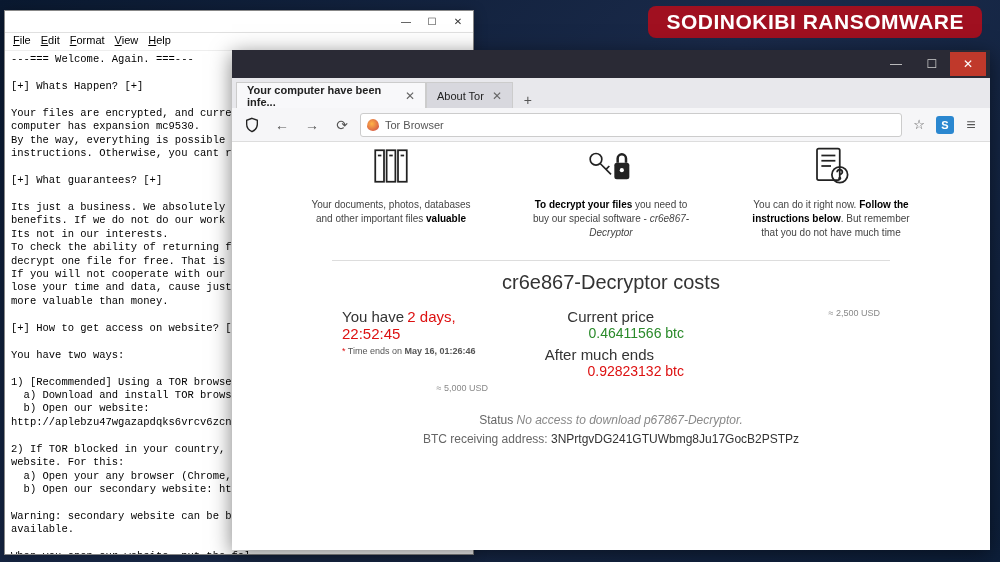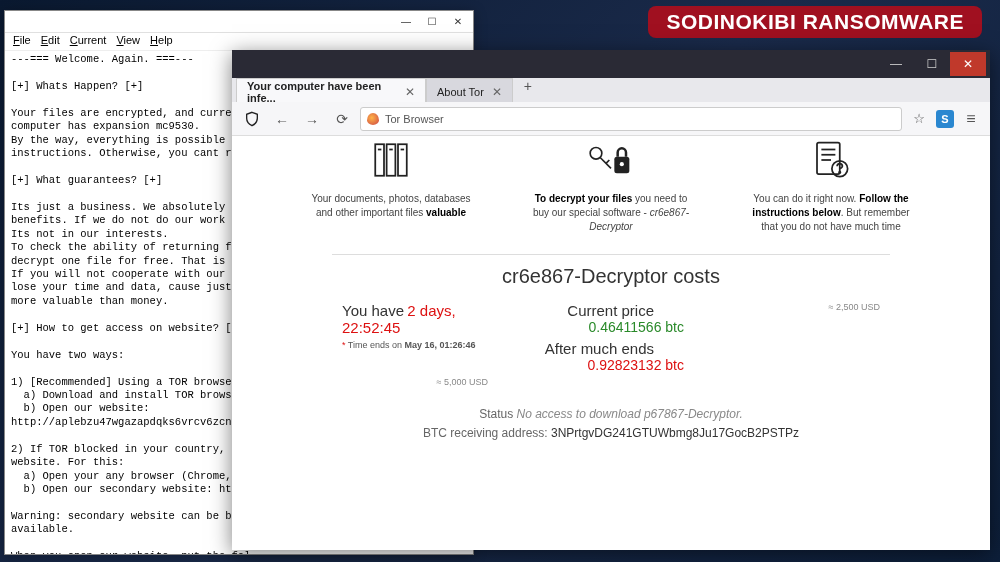--- a/index.html
+++ b/index.html
@@ -43,21 +43,21 @@
     background: #fff; box-shadow: 0 4px 20px rgba(0,0,0,0.5);
     display: flex; flex-direction: column;
   }
   .br-titlebar {
     height: 28px; background: #2a2a35;
     display: flex; align-items: center; justify-content: flex-end; padding-right: 4px;
   }
   .br-ctl { width: 36px; height: 24px; color:#ccc; font-size:12px; display:flex; align-items:center; justify-content:center;}
   .br-close { background:#c0392b; color:#fff; }
   .br-tabs {
-    height: 24px; background: #e8e8ec; display:flex; align-items:flex-start; padding-left:4px;
+    height: 30px; background: #e8e8ec; display:flex; align-items:flex-end; padding-left:4px;
   }
   .tab {
     height: 26px; padding: 0 10px; display:flex; align-items:center; gap:8px;
     font-size: 11px; color:#222; background:#f8f8fa; border:1px solid #ccc; border-bottom:none;
     max-width: 190px;
   }
   .tab.inactive { background:#d8d8de; }
   .tab-close { font-size:12px; color:#666; }
   .tab-new { width:30px; display:flex; align-items:center; justify-content:center; color:#555; font-size:14px;}
   .br-toolbar {
@@ -107,21 +107,21 @@
 
 <div class="notepad">
   <div class="np-titlebar">
     <div class="np-ctrl">—</div>
     <div class="np-ctrl">☐</div>
     <div class="np-ctrl">✕</div>
   </div>
   <div class="np-menu">
     <span>File</span>
     <span>Edit</span>
-    <span>Current</span>
+    <span>Format</span>
     <span>View</span>
     <span>Help</span>
   </div>
   <div class="np-body">---=== Welcome. Again. ===---
 
 [+] Whats Happen? [+]
 
 Your files are encrypted, and currentl
 computer has expansion mc9530.
 By the way, everything is possible to 

